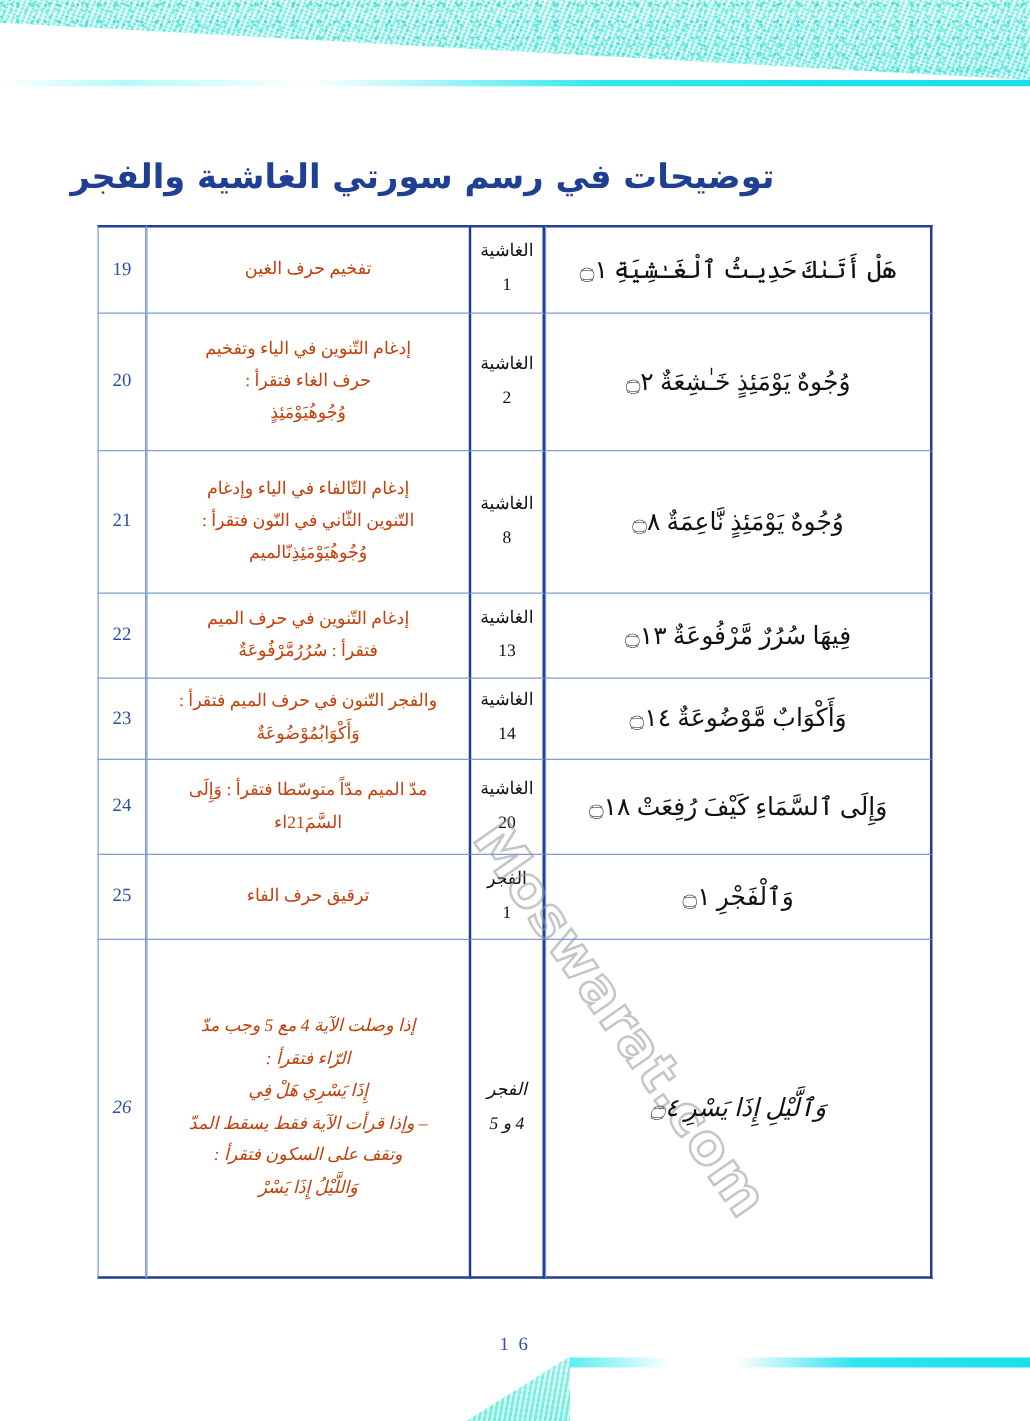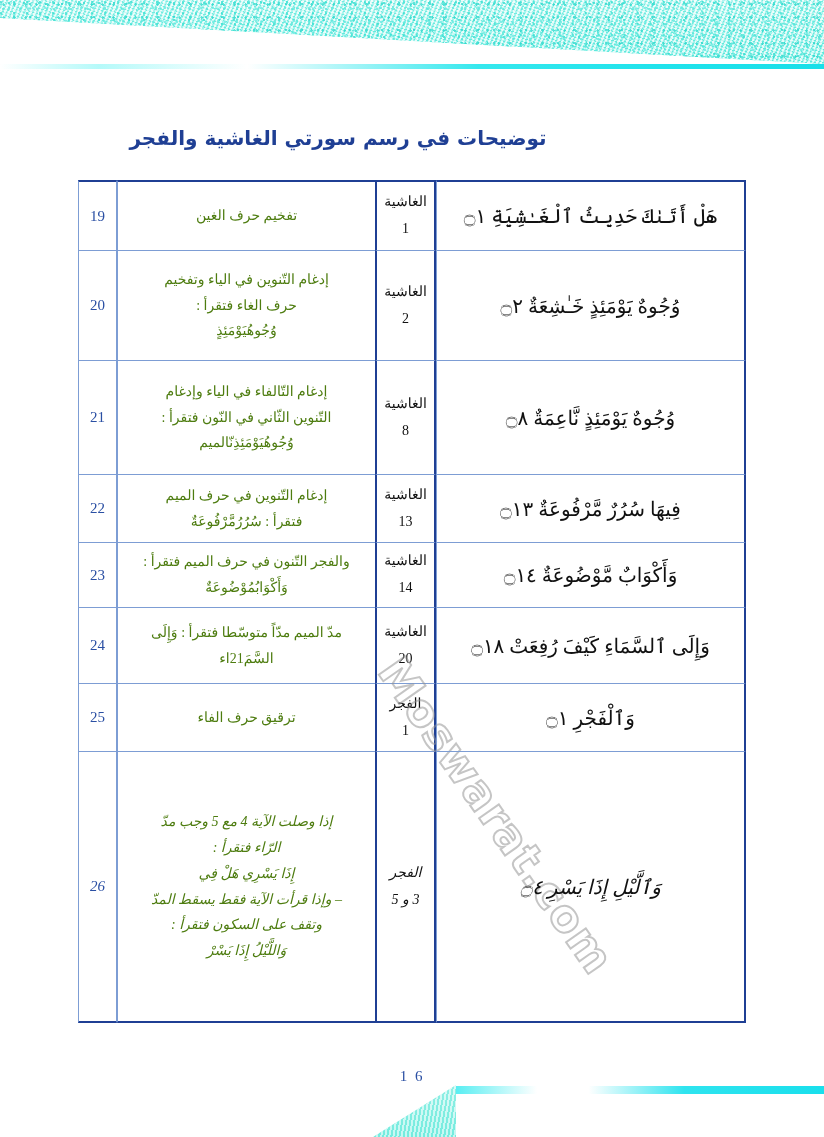--- a/index.html
+++ b/index.html
@@ -107,21 +107,21 @@
 
   
   .page-title {
     position: absolute;
     top: 126px;
     left: 0;
     width: 676px;
     text-align: center;
     font-family: "DejaVu Sans", "Liberation Sans", sans-serif;
     font-weight: bold;
-    font-size: 20px;
+    font-size: 27px;
     color: #1f3f94;
     letter-spacing: 0px;
     direction: rtl;
     white-space: nowrap;
   }
 
   
   .tbl-wrap {
     position: absolute;
     top: 180px;
@@ -182,21 +182,21 @@
     border-left: 2px solid #1f3f94 !important;
   }
   .cell-surah .sname { display: block; }
   .cell-surah .svs   { display: block; }
   .cell-expl {
     text-align: justify;
     text-align-last: center;
     font-family: "Liberation Serif", "DejaVu Serif", serif;
     font-size: 14px;
     line-height: 1.85;
-    color: #4d7c0f;
+    color: #c2410c;
     padding: 5px 8px;
   }
   .cell-expl .ln { display: block; }
   .cell-num {
     text-align: center;
     font-family: "Liberation Serif", "DejaVu Serif", serif;
     font-size: 15px;
     color: #2a4fa3;
     border-right: 1px solid #7d9dd4 !important;
   }
@@ -364,21 +364,21 @@
         <td class="cell-expl">
           <span class="ln">ترقيق حرف الفاء</span>
         </td>
         <td class="cell-num">25</td>
       </tr>
 
       <tr class="r7">
         <td class="cell-ayah">وَٱلَّيْلِ إِذَا يَسْرِ ۝٤</td>
         <td class="cell-surah">
           <span class="sname">الفجر</span>
-          <span class="svs">3 و 5</span>
+          <span class="svs">4 و 5</span>
         </td>
         <td class="cell-expl">
           <span class="ln">إذا وصلت الآية 4 مع 5 وجب مدّ</span>
           <span class="ln">الرّاء فتقرأ :</span>
           <span class="ln">إِذَا يَسْرِي هَلْ فِي</span>
           <span class="ln">– وإذا قرأت الآية فقط يسقط المدّ</span>
           <span class="ln">وتقف على السكون فتقرأ :</span>
           <span class="ln">وَاللَّيْلُ إِذَا يَسْرْ</span>
         </td>
         <td class="cell-num">26</td>

